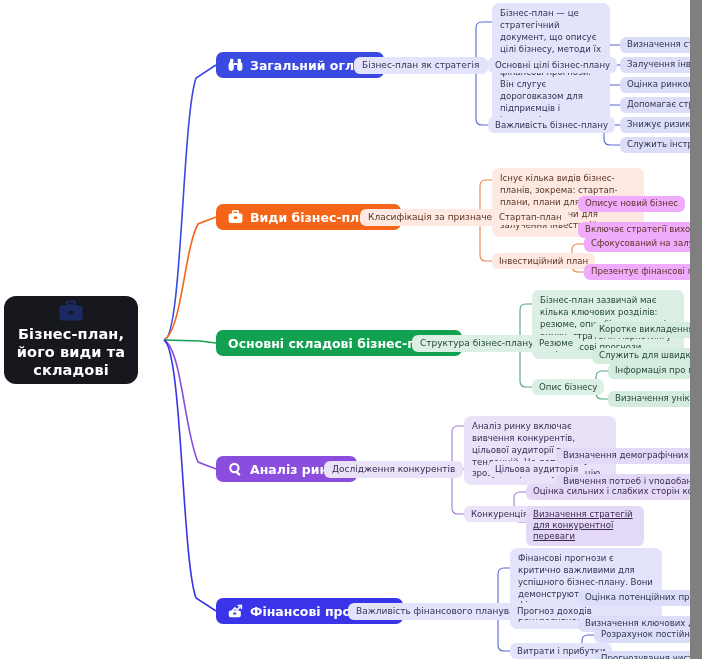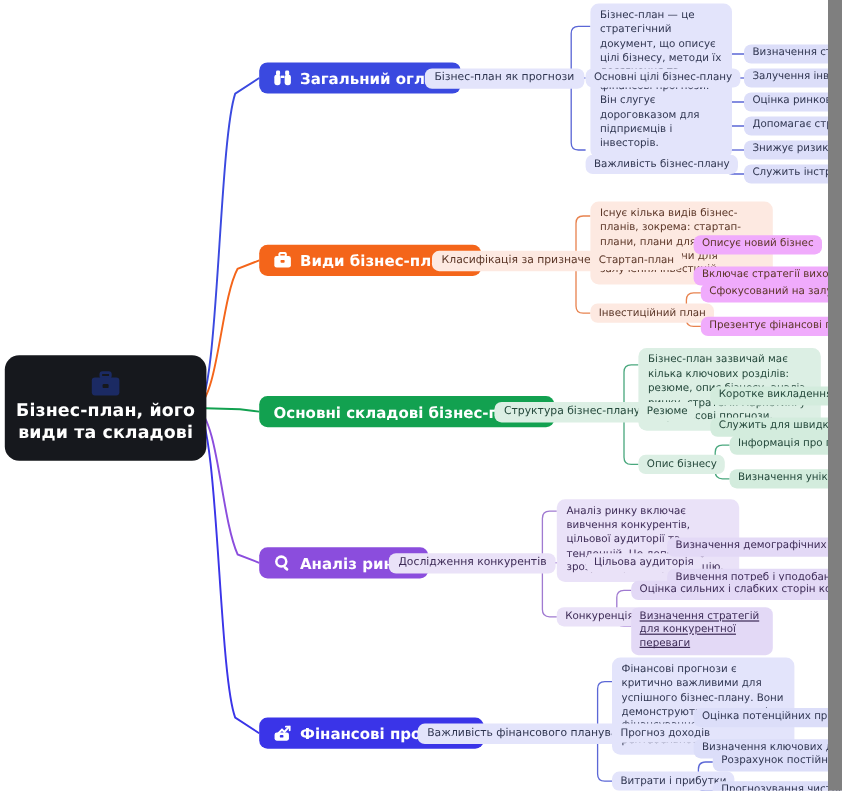--- a/index.html
+++ b/index.html
@@ -9,21 +9,21 @@
     font-family:"DejaVu Sans","Liberation Sans",sans-serif;
     position:relative;
   }
   #canvas{position:absolute;inset:0;width:702px;height:659px;overflow:hidden;background:#fff;}
   svg#links{position:absolute;left:0;top:0;width:702px;height:659px;pointer-events:none;}
 
   .node{position:absolute;box-sizing:border-box;}
 
   
   .root{
-    left:4px;top:296px;width:168px;height:88px;
+    left:4px;top:296px;width:134px;height:88px;
     background:#16181d;border-radius:12px;
     display:flex;flex-direction:column;align-items:center;justify-content:center;
     color:#ffffff;text-align:center;
     padding:6px 8px;
   }
   .root .root-icon{margin-bottom:4px;display:block;line-height:0;}
   .root .root-title{font-size:14.5px;font-weight:bold;line-height:1.22;letter-spacing:.1px;}
 
   
   .branch{
@@ -171,38 +171,38 @@
         <rect x="0.6" y="4" width="5.2" height="9" rx="2.4" fill="#fff"></rect>
         <rect x="9.2" y="4" width="5.2" height="9" rx="2.4" fill="#fff"></rect>
         <rect x="2" y="0.8" width="3.4" height="4" rx="1.2" fill="#fff"></rect>
         <rect x="9.6" y="0.8" width="3.4" height="4" rx="1.2" fill="#fff"></rect>
         <rect x="6" y="5" width="3" height="2" fill="#fff"></rect>
       </svg>
     </span>
     <span>Загальний огляд</span>
   </div>
   <div class="node l2 c-blue" style="left:354px;top:57px;">
-    <span>Бізнес-план як прогнози</span>
+    <span>Бізнес-план як стратегія</span>
   </div>
   <div class="node note c-blue" style="left:492px;top:3px;width:118px;">
     <span>Бізнес-план — це стратегічний документ, що описує цілі бізнесу, методи їх досягнення та фінансові прогнози. Він слугує дороговказом для підприємців і інвесторів.</span>
   </div>
   <div class="node l3 c-blue" style="left:488px;top:57px;">
     <span>Основні цілі бізнес-плану</span>
   </div>
   <div class="node l4 c-blue-d" style="left:620px;top:37px;">
     <span>Визначення стратегічних цілей</span>
   </div>
   <div class="node l4 c-blue-d" style="left:620px;top:57px;">
     <span>Залучення інвестицій</span>
   </div>
   <div class="node l4 c-blue-d" style="left:620px;top:77px;">
     <span>Оцінка ринкових можливостей</span>
   </div>
-  <div class="node l3 c-blue" style="left:488px;top:117px;margin-top:12px;">
+  <div class="node l3 c-blue" style="left:488px;top:117px;">
     <span>Важливість бізнес-плану</span>
   </div>
   <div class="node l4 c-blue-d" style="left:620px;top:97px;">
     <span>Допомагає структурувати ідеї</span>
   </div>
   <div class="node l4 c-blue-d" style="left:620px;top:117px;">
     <span>Знижує ризики невдачі</span>
   </div>
   <div class="node l4 c-blue-d" style="left:620px;top:137px;">
     <span>Служить інструментом для аналізу</span>

